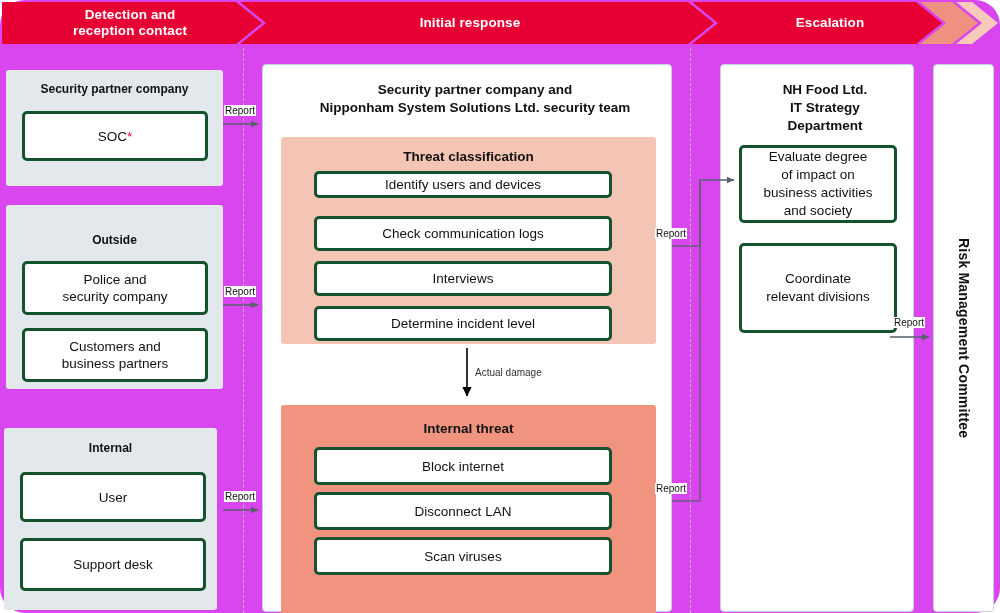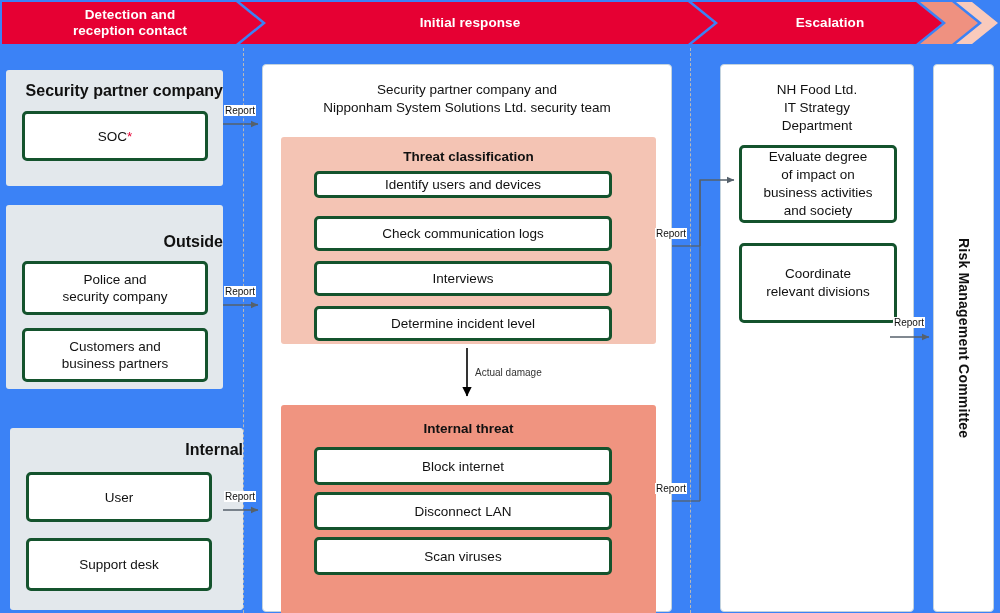--- a/index.html
+++ b/index.html
@@ -2,52 +2,52 @@
 <html><head>
 <meta charset="utf-8">
 <style>
   * { box-sizing: border-box; margin: 0; padding: 0; }
   html, body {
     width: 1000px; height: 613px;
     background: #ffffff;
     font-family: "Liberation Sans", sans-serif;
     overflow: hidden;
   }
-  #stage { position: relative; width: 1000px; height: 613px; background:#3b82f6; }
+  #stage { position: relative; width: 1000px; height: 613px; background:#d946ef;border-radius:25px; }
 
   
   .banner { position:absolute; left:0; top:0; width:1000px; height:46px; }
   .chev-label {
     position:absolute; color:#ffffff; font-weight:bold; font-size:13.5px;
     text-align:center; line-height:16px; letter-spacing:.1px;
   }
 
   
   .group {
     position:absolute; background:#e3e8ec; border-radius:3px;
   }
   .group-title {
-    position:absolute; left:0; width:100%; text-align:right;
-    font-weight:bold; font-size:16px; color:#111;
+    position:absolute; left:0; width:100%; text-align:center;
+    font-weight:bold; font-size:12px; color:#111;
   }
   .wbox {
     position:absolute; background:#ffffff; border:3px solid #14532d;
     border-radius:5px; display:flex; align-items:center; justify-content:center;
     text-align:center; font-size:13.5px; color:#111; line-height:17px;
   }
   .ast { color:#e60033; }
 
   
   .panel {
     position:absolute; background:#ffffff; border:1px solid #c3d3de;
     border-radius:4px;
   }
   .panel-title {
-    position:absolute; left:0; width:100%; text-align:center;
-    font-weight:normal; font-size:13.5px; color:#111; line-height:18px;
+    position:absolute; left:8px; width:100%; text-align:center;
+    font-weight:bold; font-size:13.5px; color:#111; line-height:18px;
   }
 
   
   .stageblock { position:absolute; border-radius:3px; }
   .stageblock .st-title {
     position:absolute; left:0; width:100%; text-align:center;
     font-weight:bold; font-size:13.5px; color:#111;
   }
 
   
@@ -113,21 +113,21 @@
   </div>
 
   <div class="group" style="left:6px; top:205px; width:217px; height:184px;">
     <div class="group-title" style="top:28px;">Outside</div>
     <div class="wbox" style="left:16px; top:56px; width:186px; height:54px; white-space:pre-line;">Police and
 security company</div>
     <div class="wbox" style="left:16px; top:123px; width:186px; height:54px; white-space:pre-line;">Customers and
 business partners</div>
   </div>
 
-  <div class="group" style="left:10px; top:428px; width:233px; height:182px;">
+  <div class="group" style="left:4px; top:428px; width:213px; height:182px;">
     <div class="group-title" style="top:13px;">Internal</div>
     <div class="wbox" style="left:16px; top:44px; width:186px; height:50px;">User</div>
     <div class="wbox" style="left:16px; top:110px; width:186px; height:53px;">Support desk</div>
   </div>
 
   <div class="panel" style="left:262px; top:64px; width:410px; height:548px;">
     <div class="panel-title" style="top:16px; white-space:pre-line;">Security partner company and
 Nipponham System Solutions Ltd. security team</div>
 
     <div class="stageblock" style="left:18px; top:72px; width:375px; height:207px; background:#f4c4b4;">
@@ -147,21 +147,21 @@
   </div>
 
   <div class="panel" style="left:720px; top:64px; width:194px; height:548px;">
     <div class="panel-title" style="top:16px; white-space:pre-line;">NH Food Ltd.
 IT Strategy
 Department</div>
     <div class="wbox" style="left:18px; top:80px; width:158px; height:78px; white-space:pre-line; line-height:18px;">Evaluate degree
 of impact on
 business activities
 and society</div>
-    <div class="wbox" style="left:18px; top:178px; width:158px; height:80px; white-space:pre-line; line-height:18px;">Coordinate
+    <div class="wbox" style="left:18px; top:178px; width:158px; height:90px; white-space:pre-line; line-height:18px;">Coordinate
 relevant divisions</div>
   </div>
 
   <div class="panel" style="left:933px; top:64px; width:61px; height:548px;">
     <div class="vtext">
       <span>Risk Management Committee</span>
     </div>
   </div>
 
   <svg id="wires" viewBox="0 0 1000 613">

